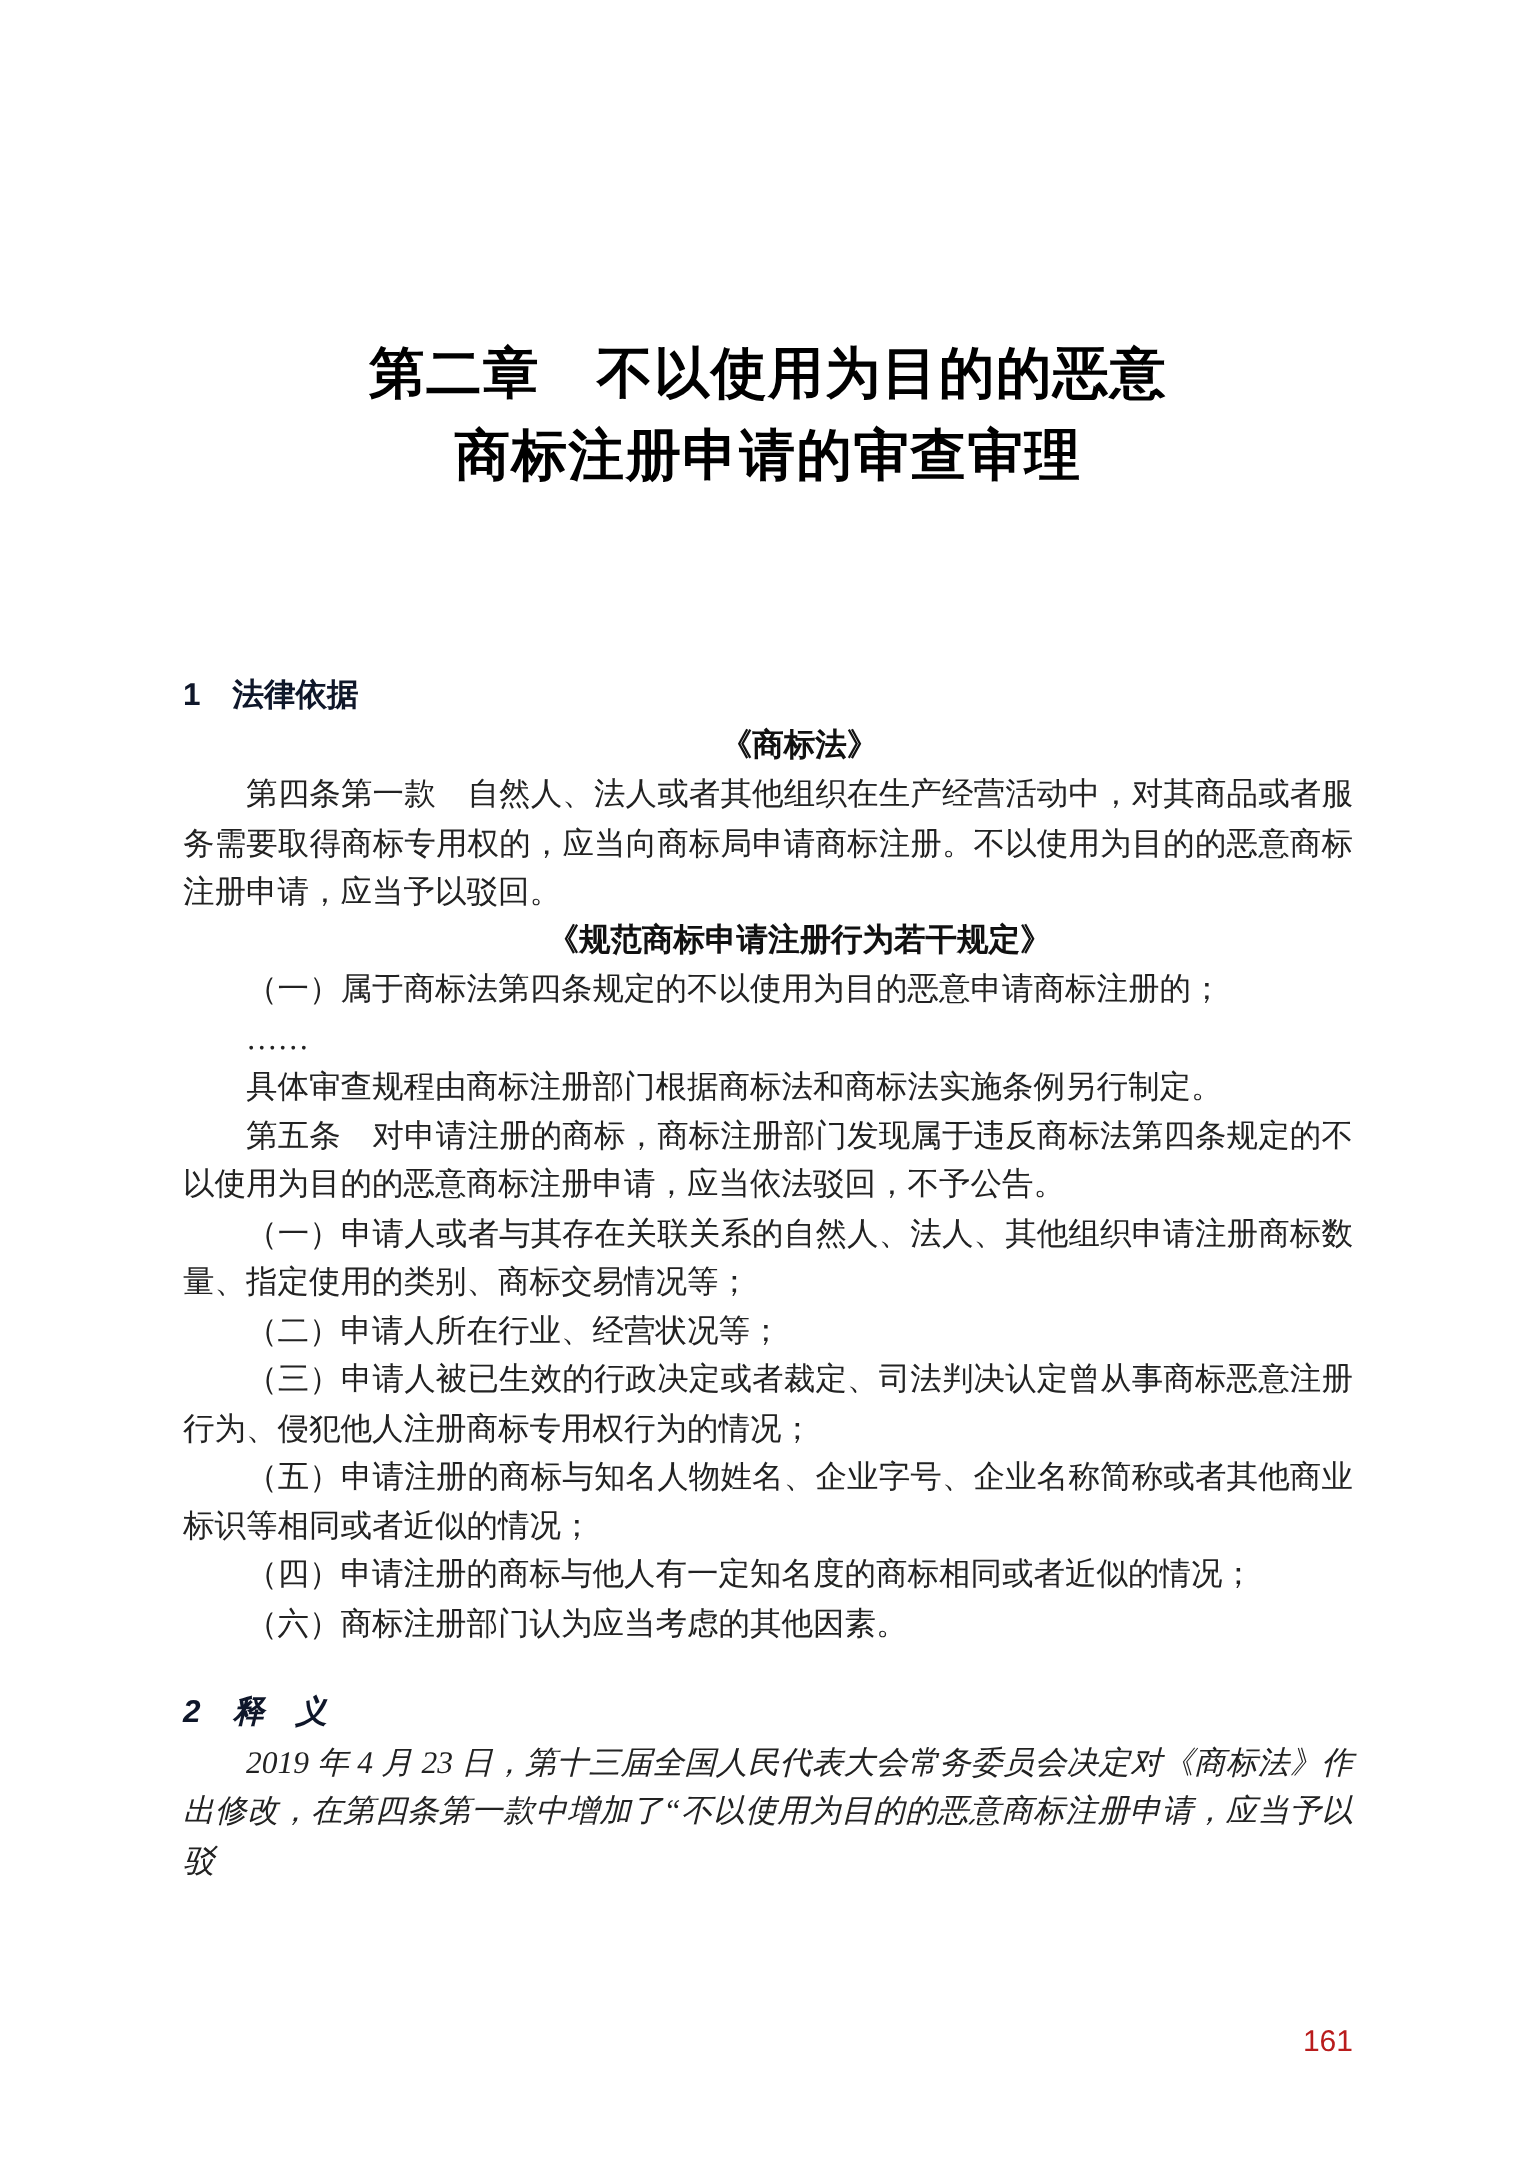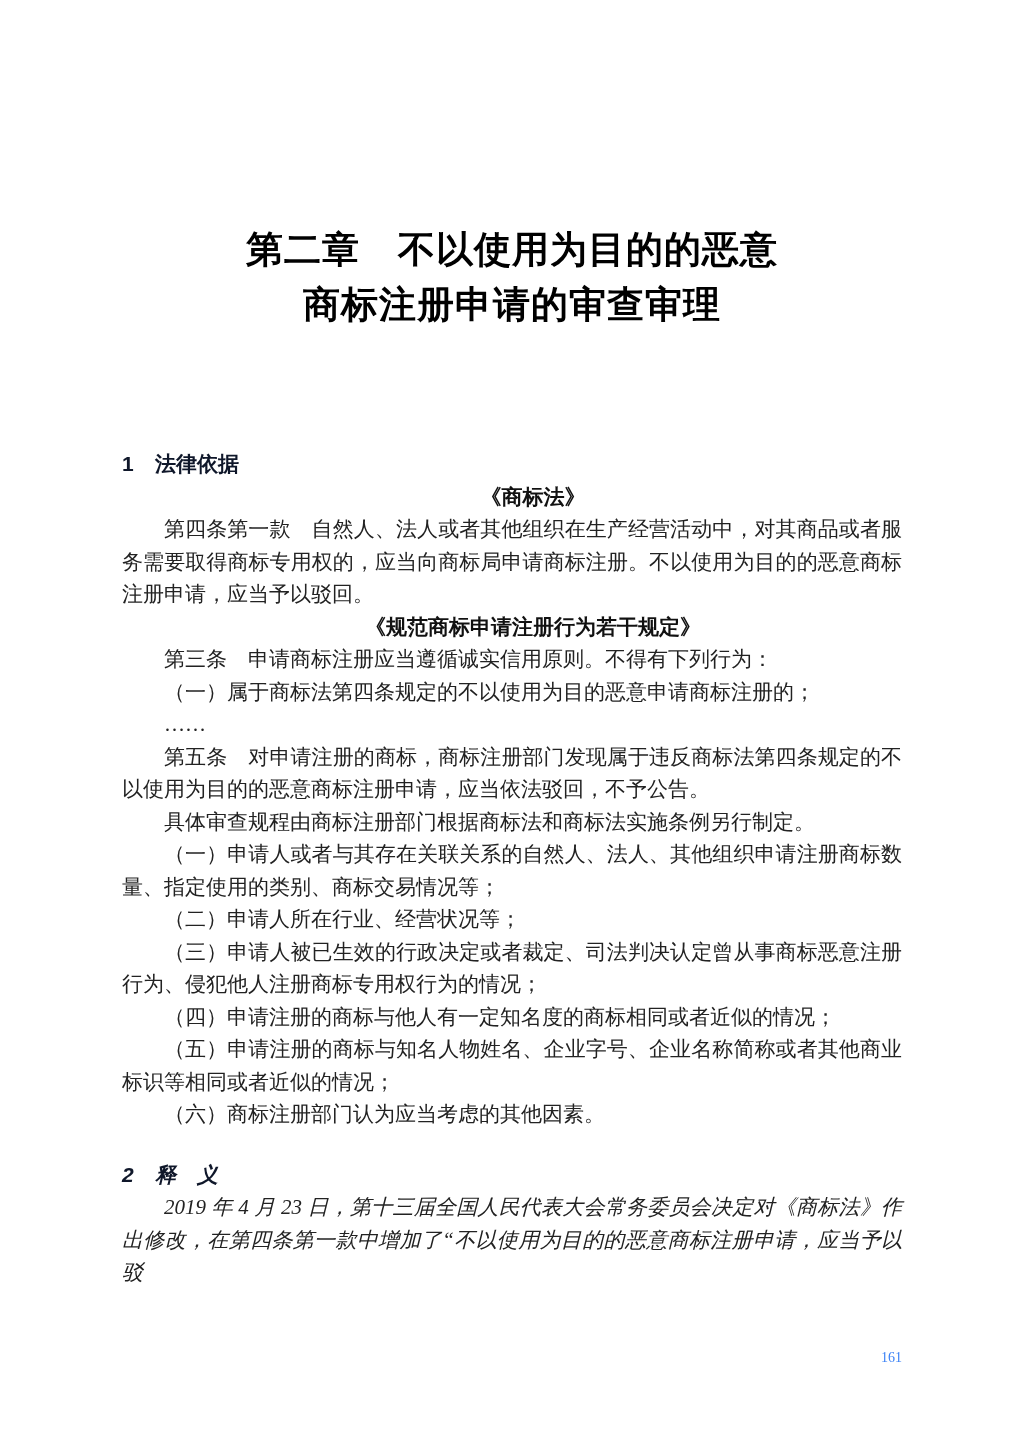--- a/index.html
+++ b/index.html
@@ -69,52 +69,51 @@
     text-align: left;
   }
   .section2 {
     margin-top: 28px;
     font-style: italic;
   }
   .page-number {
     position: absolute;
     top: 1350px;
     right: 122px;
-    font-family: Liberation Serif, serif;
-    font-size: 14px;
-    color: #3b82f6;
+    font-family: Liberation Sans, sans-serif;
+    font-size: 20px;
+    color: #b91c1c;
   }
 </style>
 </head>
 <body>
 
 <div class="sheet">
 
   <div class="doc-title">
     <div>第二章　不以使用为目的的恶意</div>
     <div>商标注册申请的审查审理</div>
   </div>
 
   <div class="content">
 
     <div class="sec-head"><span class="num">1</span><span>法律依据</span></div>
 
     <div class="subhead">《商标法》</div>
     <div class="para">第四条第一款　自然人、法人或者其他组织在生产经营活动中，对其商品或者服务需要取得商标专用权的，应当向商标局申请商标注册。不以使用为目的的恶意商标注册申请，应当予以驳回。</div>
     <div class="subhead">《规范商标申请注册行为若干规定》</div>
-    <div class="para">第三条　申请商标注册应当遵循诚实信用原则。不得有下列行为：</div>
     <div class="para">（一）属于商标法第四条规定的不以使用为目的恶意申请商标注册的；</div>
     <div class="para noj">……</div>
+    <div class="para">具体审查规程由商标注册部门根据商标法和商标法实施条例另行制定。</div>
     <div class="para">第五条　对申请注册的商标，商标注册部门发现属于违反商标法第四条规定的不以使用为目的的恶意商标注册申请，应当依法驳回，不予公告。</div>
-    <div class="para">具体审查规程由商标注册部门根据商标法和商标法实施条例另行制定。</div>
     <div class="para">（一）申请人或者与其存在关联关系的自然人、法人、其他组织申请注册商标数量、指定使用的类别、商标交易情况等；</div>
     <div class="para">（二）申请人所在行业、经营状况等；</div>
     <div class="para">（三）申请人被已生效的行政决定或者裁定、司法判决认定曾从事商标恶意注册行为、侵犯他人注册商标专用权行为的情况；</div>
+    <div class="para">（五）申请注册的商标与知名人物姓名、企业字号、企业名称简称或者其他商业标识等相同或者近似的情况；</div>
     <div class="para">（四）申请注册的商标与他人有一定知名度的商标相同或者近似的情况；</div>
-    <div class="para">（五）申请注册的商标与知名人物姓名、企业字号、企业名称简称或者其他商业标识等相同或者近似的情况；</div>
     <div class="para">（六）商标注册部门认为应当考虑的其他因素。</div>
 
     <div class="section2">
       <div class="sec-head"><span class="num">2</span><span>释　义</span></div>
       <div class="para">2019 年 4 月 23 日，第十三届全国人民代表大会常务委员会决定对《商标法》作出修改，在第四条第一款中增加了“不以使用为目的的恶意商标注册申请，应当予以驳</div>
     </div>
 
   </div>
 
   <div class="page-number">161</div>

